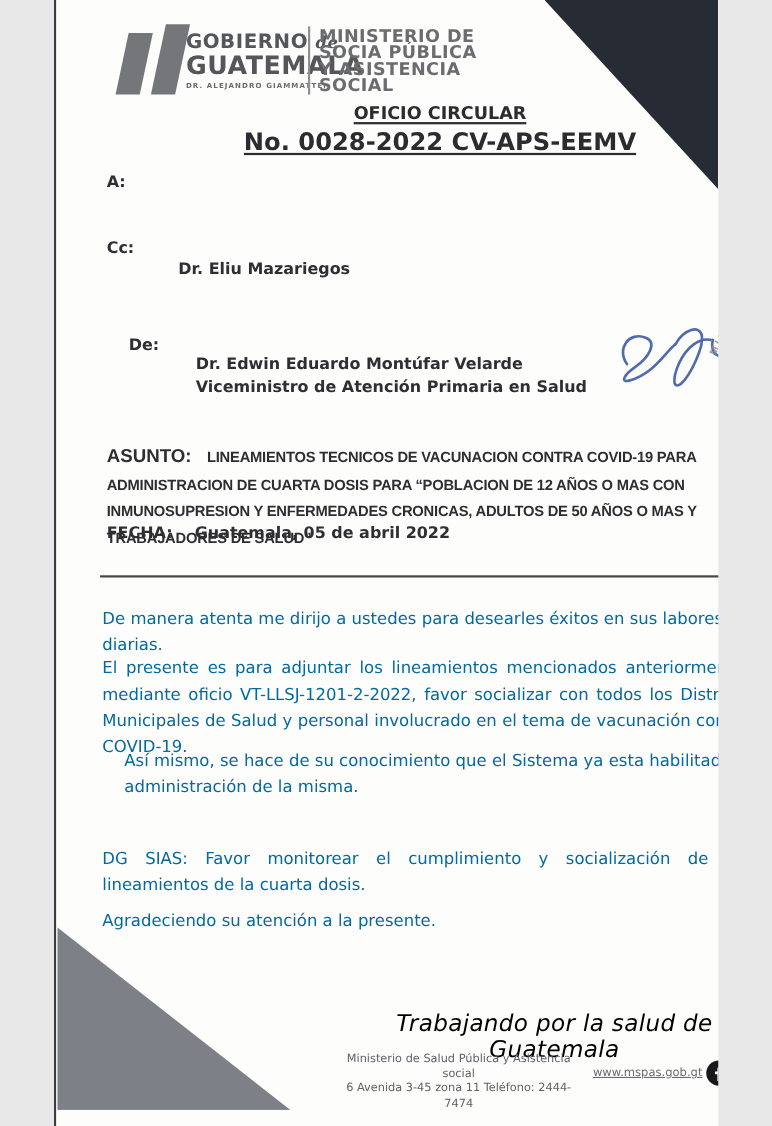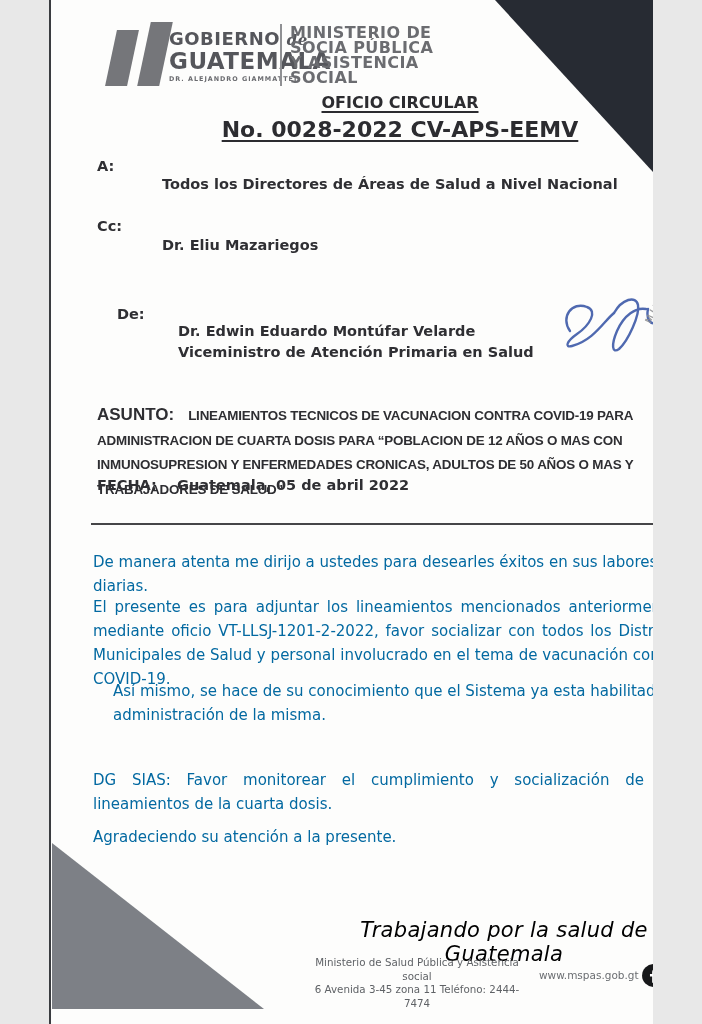--- a/index.html
+++ b/index.html
@@ -54,21 +54,21 @@
 
   
   .signature { position:absolute; left:505px; top:253px; }
   .stamp { position:absolute; left:577px; top:260px; opacity:.85; }
 
   
   .tagline { position:absolute; left:255px; top:918px; width:400px; text-align:center;
     font-style:italic; font-size:21px; color:#000000; letter-spacing:.3px; }
   .addr { position:absolute; left:262px; top:956px; width:212px; text-align:center;
     font-size:10.3px; line-height:13.5px; color:#5f6266; }
-  .website { position:absolute; left:490px; top:969px; font-size:10.5px; color:#6a6d71; }
+  .website { position:absolute; left:490px; top:969px; font-size:10.5px; color:#6a6d71;text-decoration:underline; }
   .social { position:absolute; left:592px; top:963px; display:flex; gap:2px; }
   .social svg { display:block; }
 </style>
 </head>
 <body>
 
 <div class="page">
   <div class="edge-left"></div>
   <div class="corner-tr"></div>
   <div class="corner-bl"></div>
@@ -89,21 +89,20 @@
     <div>Y ASISTENCIA</div>
     <div>SOCIAL</div>
   </div>
 
   <div class="doc-title">
     <div class="title-l1">OFICIO CIRCULAR</div>
     <div class="title-l2">No. 0028-2022 CV-APS-EEMV</div>
   </div>
 
   <div class="lbl" style="top:158px;">A:</div>
-  <div class="val" style="left:113px; top:176px;">Todos los Directores de Áreas de Salud a Nivel Nacional</div>
 
   <div class="lbl" style="top:218px;">Cc:</div>
   <div class="val" style="left:113px; top:237px;">Dr. Eliu Mazariegos</div>
 
   <div class="lbl" style="top:306px;margin-left:20px;">De:</div>
   <div class="val" style="left:129px; top:323px;">Dr. Edwin Eduardo Montúfar Velarde</div>
   <div class="val" style="left:129px; top:344px;">Viceministro de Atención Primaria en Salud</div>
 
   <p class="asunto"><span class="a-label">ASUNTO:</span><span>LINEAMIENTOS TECNICOS DE VACUNACION CONTRA COVID-19 PARA ADMINISTRACION DE CUARTA DOSIS PARA “POBLACION DE 12 AÑOS O MAS CON INMUNOSUPRESION Y ENFERMEDADES CRONICAS, ADULTOS DE 50 AÑOS O MAS Y TRABAJADORES DE SALUD”</span></p>
 

